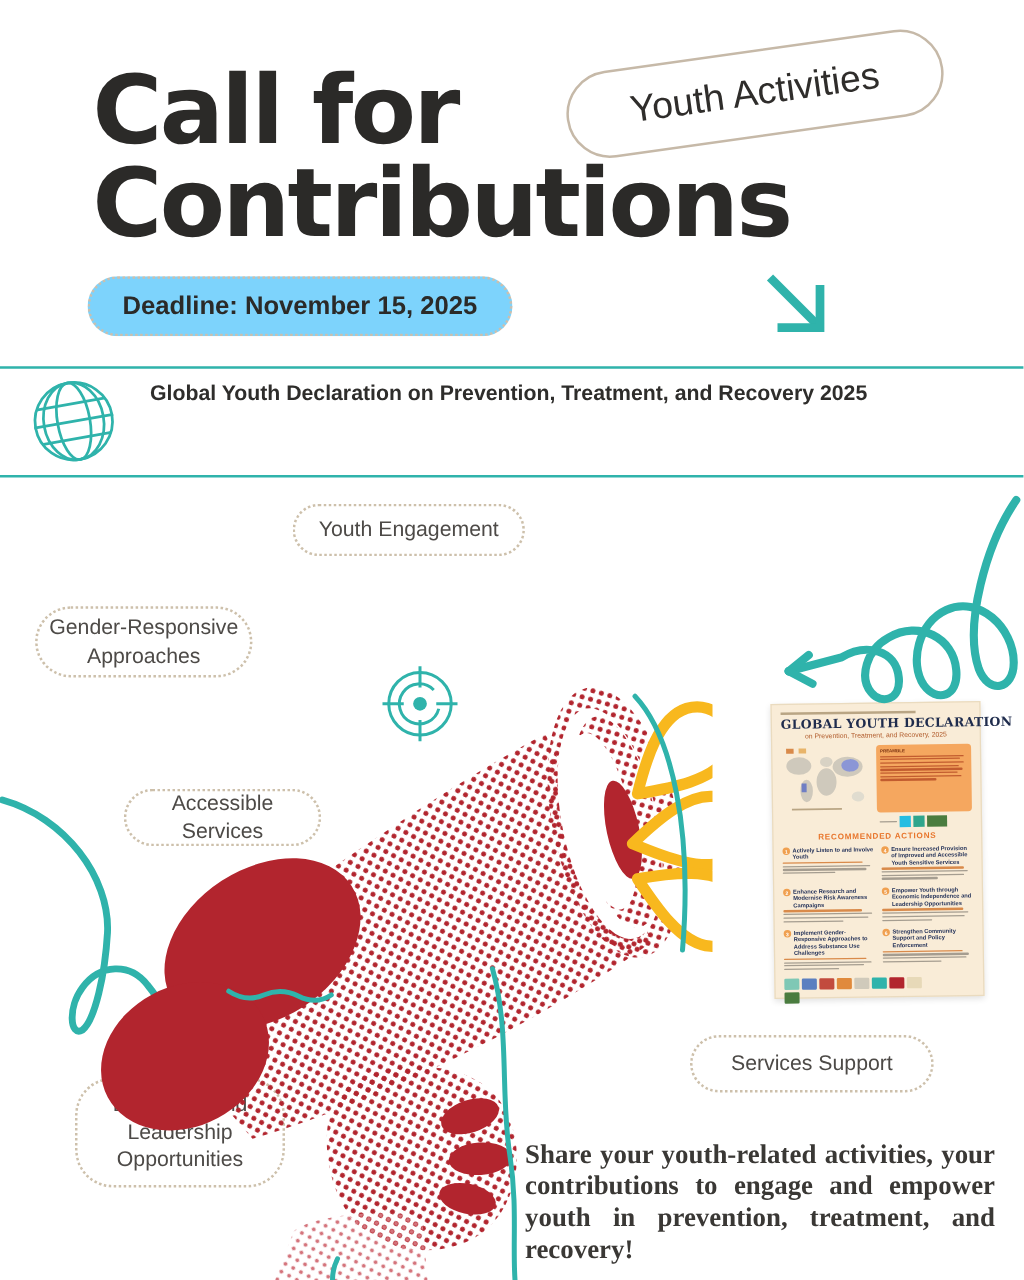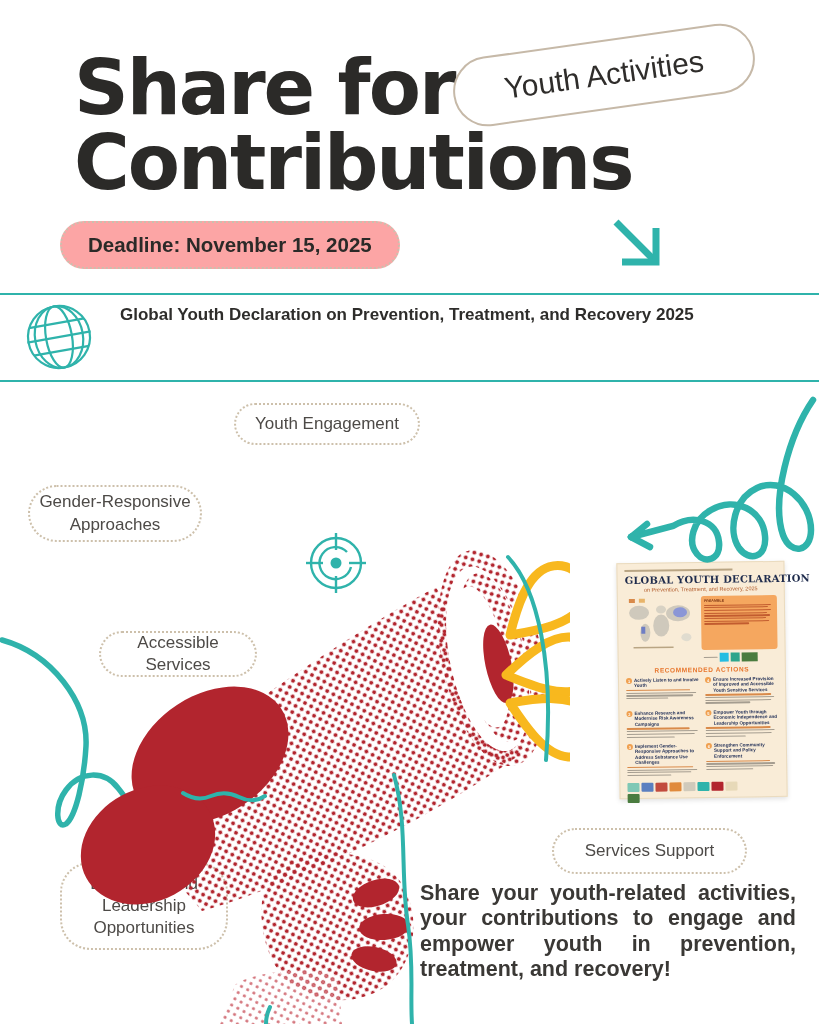--- a/index.html
+++ b/index.html
@@ -6,22 +6,22 @@
   .canvas{position:relative;width:819px;height:1024px;overflow:hidden;background:#ffffff;
           font-family:"Liberation Sans",sans-serif;color:#2e2c2a;}
   .abs{position:absolute;}
 
   
   .headline{left:74px;top:50px;font-family:"DejaVu Sans",sans-serif;font-weight:bold;
             font-size:76px;line-height:.99;letter-spacing:-2px;color:#2b2a28;}
   .badge{left:452px;top:40px;width:300px;height:66px;border:2px solid #c6b9a8;border-radius:45px;
          display:flex;align-items:center;justify-content:center;font-size:30px;color:#2f2d2b;
          transform:rotate(-8deg);background:#fff;}
-  .deadline{left:60px;top:221px;height:44px;padding:0 26px;border:2px dotted #cbbfae;border-radius:24px;
-            display:flex;align-items:center;font-weight:bold;font-size:20.5px;color:#2b2a28;background:#fca5a5;}
+  .deadline{left:70px;top:221px;height:44px;padding:0 26px;border:2px dotted #cbbfae;border-radius:24px;
+            display:flex;align-items:center;font-weight:bold;font-size:20.5px;color:#2b2a28;background:#7dd3fc;}
 
   
   .banner{left:0;top:293px;width:819px;height:85px;border-top:2px solid #2fb3ab;border-bottom:2px solid #2fb3ab;
           background:#fff;}
   .banner-text{left:120px;top:9px;width:690px;font-weight:bold;font-size:17px;line-height:1.25;color:#2e2d2b;}
   .globe{left:24px;top:7px;}
 
   
   .bubble{border:2px dotted #cdc0ab;border-radius:30px;background:#fff;display:flex;align-items:center;
           justify-content:center;text-align:center;font-size:17px;line-height:1.3;color:#4d4a47;padding:2px 8px;box-sizing:border-box;}
@@ -57,30 +57,30 @@
   .doc-sec{margin-top:4px;text-align:center;font-size:6.5px;font-weight:bold;letter-spacing:.6px;color:#e8762d;}
   .acts{display:grid;grid-template-columns:1fr 1fr;column-gap:6px;row-gap:5px;margin-top:4px;}
   .actrow{display:flex;gap:2px;align-items:flex-start;margin-bottom:1.5px;}
   .num{flex:0 0 auto;width:6px;height:6px;border-radius:50%;background:#f0a050;color:#fff;font-size:4px;
        display:flex;align-items:center;justify-content:center;font-weight:bold;}
   .ahead{font-size:4.6px;font-weight:bold;color:#25335a;line-height:1.15;}
   .doc-logos{display:flex;flex-wrap:wrap;gap:2px;margin-top:5px;width:110px;}
   .chip{width:12px;height:9px;border-radius:1px;}
 
   
-  .cta{left:420px;top:881px;width:376px;font-weight:bold;font-size:21.5px;line-height:1.18;
-       text-align:justify;color:#3a3835;}
+  .cta{left:420px;top:911px;width:376px;font-weight:bold;font-size:21.5px;line-height:1.18;
+       text-align:justify;color:#3a3835;font-family:Liberation Serif, serif;}
 </style>
 </head>
 <body>
 
 <div class="canvas">
 
   <div class="abs headline">
-    <div>Share for</div>
+    <div>Call for</div>
     <div>Contributions</div>
   </div>
 
   <div class="abs badge">
     <span>Youth Activities</span>
   </div>
 
   <div class="abs deadline">
     <span>Deadline: November 15, 2025</span>
   </div>

